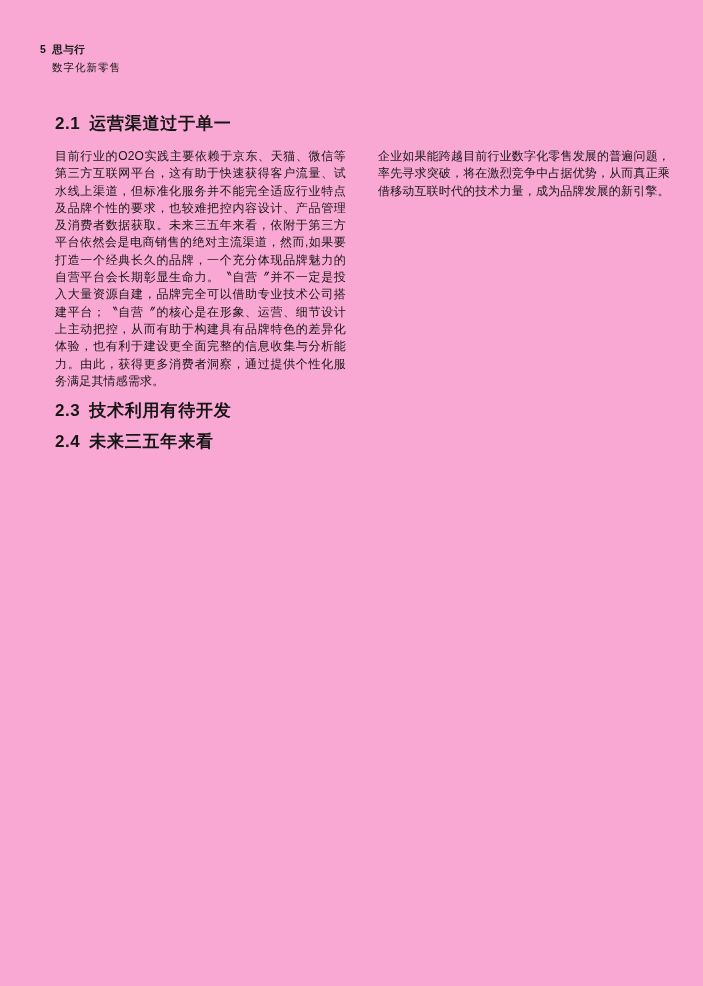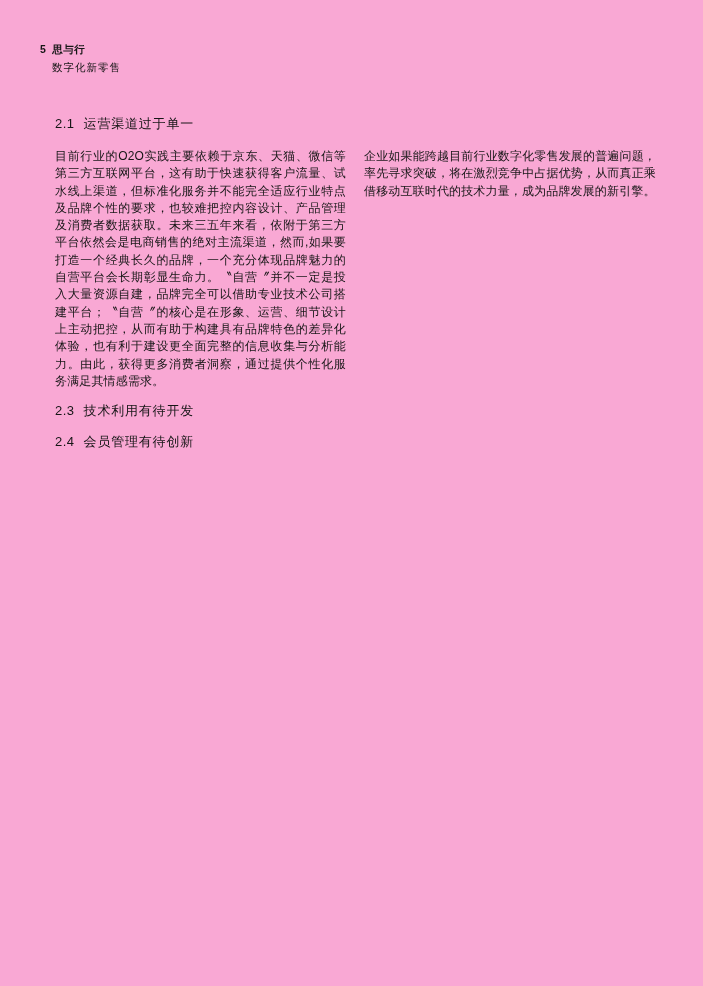--- a/index.html
+++ b/index.html
@@ -41,28 +41,28 @@
   }
   
   .left-col {
     position: absolute;
     left: 55px;
     top: 117px;
     width: 291px;
   }
   .right-col {
     position: absolute;
-    left: 364px;
+    left: 378px;
     top: 148px;
     width: 292px;
     font-family: Liberation Serif, serif;
   }
   .section-heading {
-    font-size: 13px;
-    font-weight: normal;
+    font-size: 17px;
+    font-weight: bold;
     line-height: 13px;
     letter-spacing: 0.8px;
     margin: 14px 0 18px 0;
     white-space: nowrap;
   }
   .section:first-child .section-heading { margin-top: 0; }
   .section-num { margin-right: 9px; letter-spacing: 0.5px; }
   .para {
     font-size: 12px;
     line-height: 17.3px;
@@ -96,21 +96,21 @@
 
 
     <div class="section">
       <div class="section-heading">
         <span class="section-num">2.3</span><span>技术利用有待开发</span>
       </div>
     </div>
 
     <div class="section">
       <div class="section-heading">
-        <span class="section-num">2.4</span><span>会员管理有待创新</span>
+        <span class="section-num">2.4</span><span>未来三五年来看</span>
       </div>
     </div>
 
   </div>
 
   <div class="right-col">
     <div class="para">企业如果能跨越目前行业数字化零售发展的普遍问题，率先寻求突破，将在激烈竞争中占据优势，从而真正乘借移动互联时代的技术力量，成为品牌发展的新引擎。</div>
   </div>
 
 </div>

